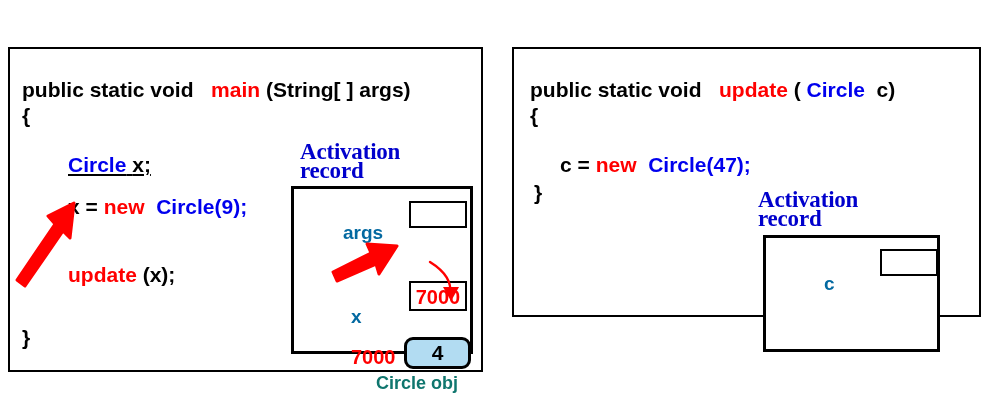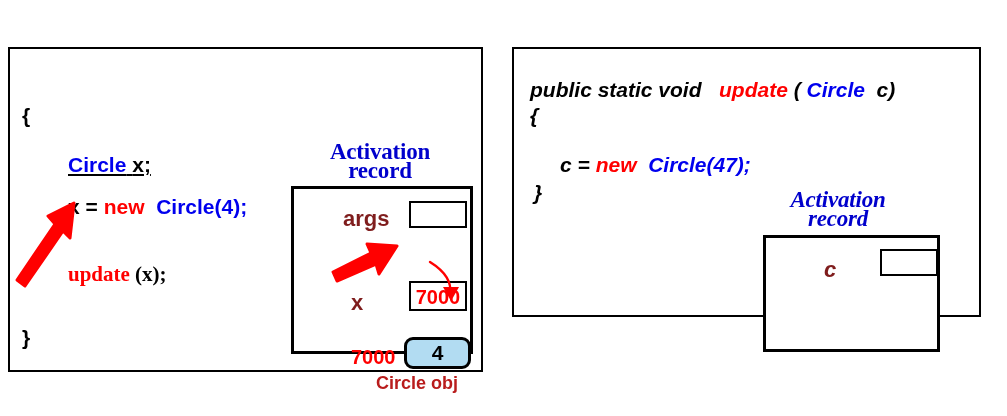--- a/index.html
+++ b/index.html
@@ -17,21 +17,21 @@
   }
 
   
   .panel {
     position: absolute;
     border: 2px solid #000000;
     background: #ffffff;
     box-sizing: border-box;
   }
   #panel-left  { left: 8px;   top: 47px; width: 475px; height: 325px; }
-  #panel-right { left: 512px; top: 47px; width: 469px; height: 270px; font-style: italic; }
+  #panel-right { left: 512px; top: 47px; width: 469px; height: 270px; }
 
   
   .code-line {
     position: absolute;
     white-space: pre;
     font-family: "Liberation Sans", sans-serif;
     font-weight: bold;
     font-size: 21px;
     line-height: 21px;
     color: #000000;
@@ -41,37 +41,38 @@
   .kw-blue  { color: #0000ee; }
 
   
   .ar-title {
     position: absolute;
     font-family: "Liberation Serif", serif;
     font-weight: bold;
     font-size: 23px;
     line-height: 19px;
     color: #0000cc;
-    text-align: center;
+    text-align: left;
     white-space: pre-line;
     letter-spacing: -0.2px;
   }
   .ar-box {
     position: absolute;
     border: 3px solid #000000;
     background: #ffffff;
     box-sizing: border-box;
   }
   .slot-label {
     position: absolute;
     font-family: "Liberation Sans", sans-serif;
     font-weight: bold;
-    font-size: 22px;
+    font-size: 19px;
     line-height: 19px;
-    color: #7f1d1d;
+    color: #0369a1;
+    margin-top: 14px;
   }
   .slot-box {
     position: absolute;
     border: 2px solid #000000;
     background: #ffffff;
     box-sizing: border-box;
   }
   .slot-value {
     position: absolute;
     font-family: "Liberation Sans", sans-serif;
@@ -104,48 +105,49 @@
     line-height: 21px;
     color: #000000;
     text-align: center;
   }
   .obj-caption {
     position: absolute;
     font-family: "Liberation Sans", sans-serif;
     font-weight: bold;
     font-size: 18px;
     line-height: 18px;
-    color: #b91c1c;
+    color: #0f766e;
   }
 
   
   .arrow-layer {
     position: absolute;
     left: 0;
     top: 0;
     width: 1007px;
     height: 416px;
     pointer-events: none;
   }
 </style>
 </head>
 <body>
 
 <div id="page">
 
   <div class="panel" id="panel-left">
 
+    <div class="code-line" style="left:12px; top:30px;"><span class="kw-black">public static void</span><span class="kw-black">   </span><span class="kw-red">main</span><span class="kw-black"> </span><span class="kw-black">(String[ ] args)</span></div>
 
     <div class="code-line" style="left:12px; top:56px;">{</div>
 
     <div class="code-line" style="left:58px; top:105px;text-decoration:underline;"><span class="kw-blue">Circle</span><span> </span><span class="kw-black">x;</span></div>
 
-    <div class="code-line" style="left:58px; top:147px;"><span class="kw-black">x = </span><span class="kw-red">new</span><span>  </span><span class="kw-blue">Circle(4);</span></div>
-
-    <div class="code-line" style="left:58px; top:215px;font-family:Liberation Serif, serif;"><span class="kw-red">update</span><span> </span><span class="kw-black">(x);</span></div>
+    <div class="code-line" style="left:58px; top:147px;"><span class="kw-black">x = </span><span class="kw-red">new</span><span>  </span><span class="kw-blue">Circle(9);</span></div>
+
+    <div class="code-line" style="left:58px; top:215px;"><span class="kw-red">update</span><span> </span><span class="kw-black">(x);</span></div>
 
     <div class="code-line" style="left:12px; top:278px;">}</div>
 
     <div class="ar-title" style="left:290px; top:93px; width:160px;">Activation
 record</div>
 
     <div class="ar-box" id="left-ar-box" style="left:281px; top:137px; width:182px; height:168px;"></div>
 
     <div class="slot-label" style="left:333px; top:160px;">args</div>
     <div class="slot-box" style="left:399px; top:152px; width:58px; height:27px;"></div>

